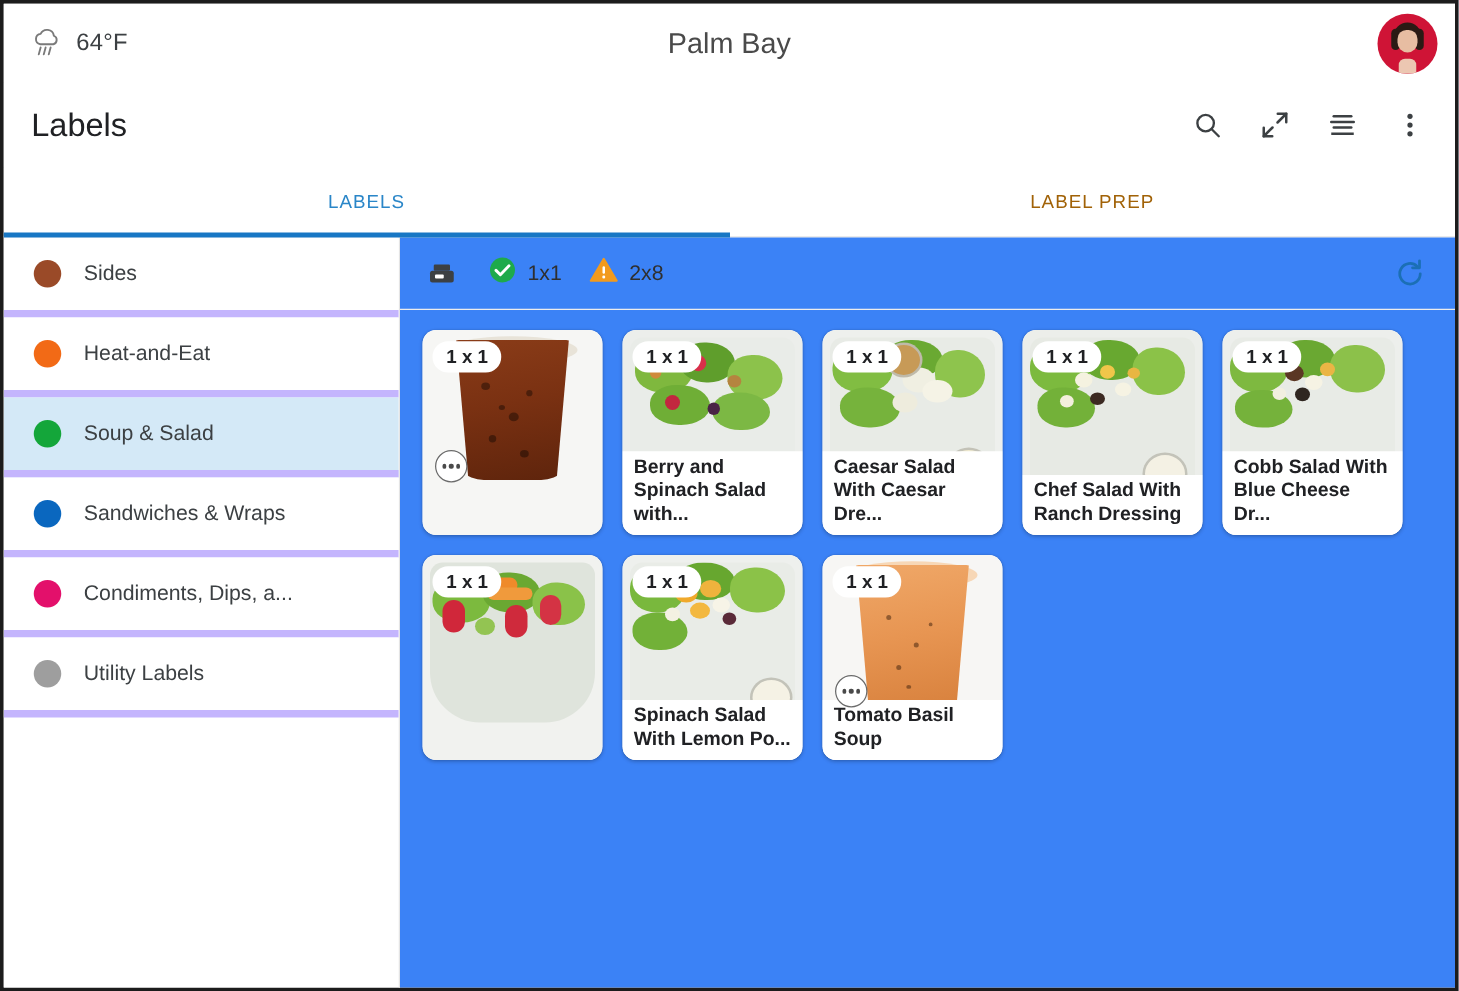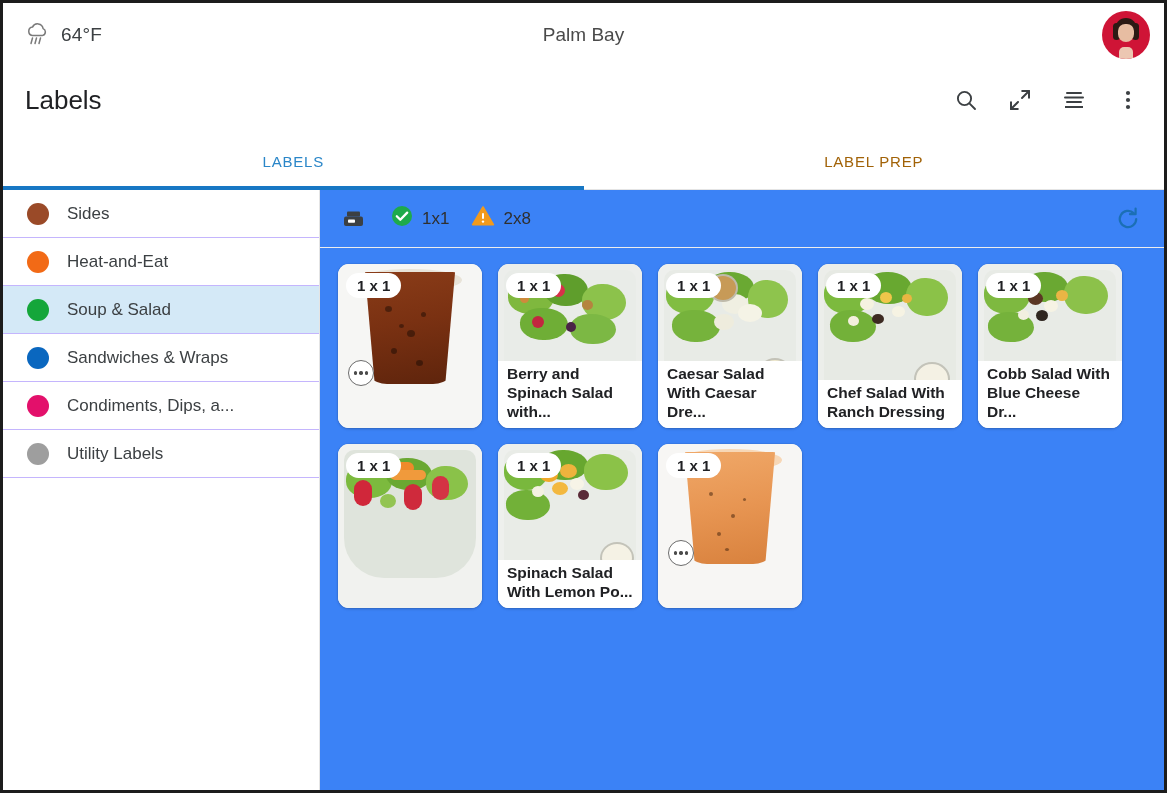--- a/index.html
+++ b/index.html
@@ -42,21 +42,21 @@
     color: #3c4043;
     font-weight: 400;
     letter-spacing: 0.2px;
   }
   .rain-icon { width: 26px; height: 24px; display:block; }
 
   .topbar-title {
     position: absolute;
     left: 0; right: 0;
     text-align: center;
-    font-size: 19px;
+    font-size: 23px;
     color: #4a4a4a;
     font-weight: 400;
     pointer-events: none;
   }
 
   .avatar {
     margin-left: auto;
     width: 48px; height: 48px;
     border-radius: 50%;
     background: radial-gradient(circle at 50% 38%, #e9c6b0 0 19%, #cf1436 20% 100%);
@@ -163,26 +163,26 @@
 
   
   .sidebar {
     width: 317px;
     min-width: 317px;
     border-right: 1px solid #e4e4e4;
     background: #ffffff;
     overflow: hidden;
   }
   .side-item {
-    height: 48px;
+    height: 64px;
     display: flex;
     align-items: center;
     gap: 18px;
     padding: 0 18px 0 24px;
-    border-bottom: 1px solid #c4b5fd;
+    border-bottom: 6px solid #c4b5fd;
     cursor: pointer;
     background: #ffffff;
   }
   .side-item.selected { background: #d4e9f7; }
   .side-dot {
     width: 22px; height: 22px;
     border-radius: 50%;
     flex-shrink: 0;
   }
   .side-label {
@@ -634,20 +634,21 @@
                 <span class="speck" style="left:62px;top:46px;width:3px;height:3px;background:rgba(60,30,10,.5)"></span>
                 <span class="speck" style="left:44px;top:96px;width:4px;height:3px;background:rgba(60,30,10,.5)"></span>
               </div>
             </div>
             <div class="qty-badge">1 x 1</div>
             <div class="more-btn">
                 <i></i>
                 <i></i>
                 <i></i>
               </div>
+            <div class="card-title lines-1">Tomato Basil Soup</div>
           </div>
 
         </div>
       </div>
 
     </div>
   </div>
 </div>
 
 </body></html>

